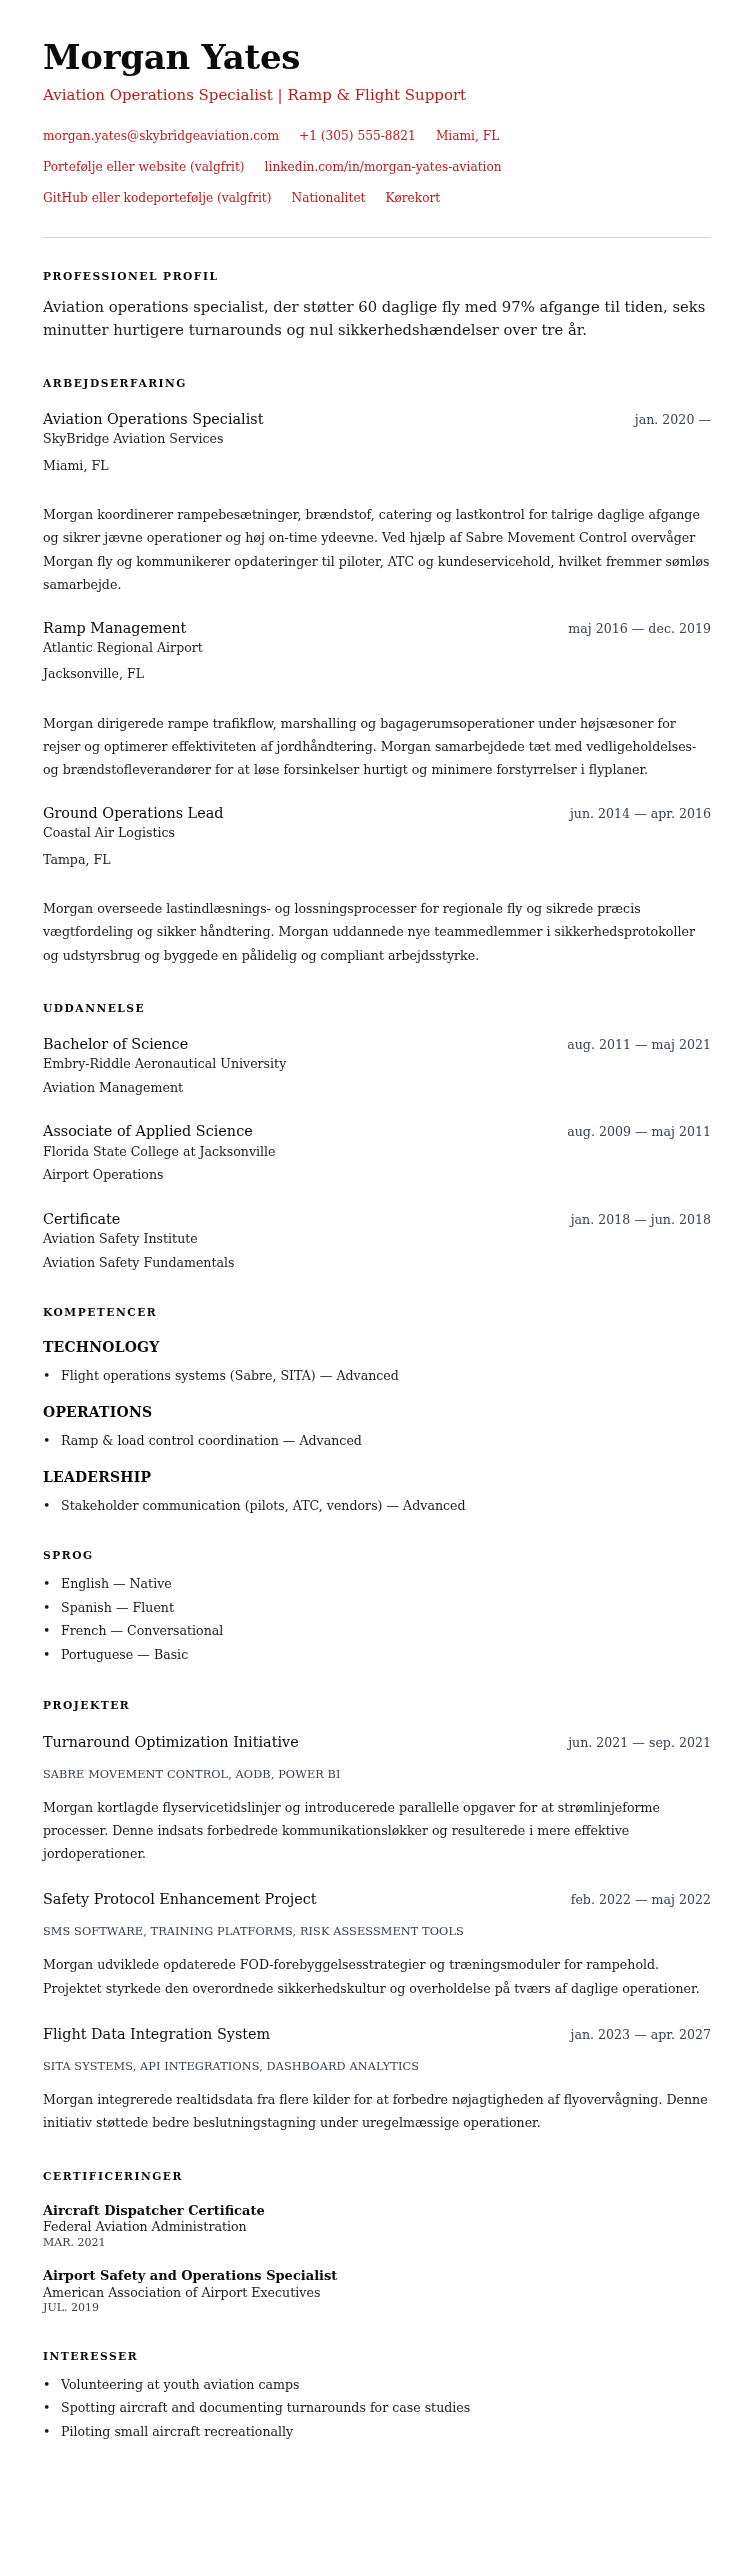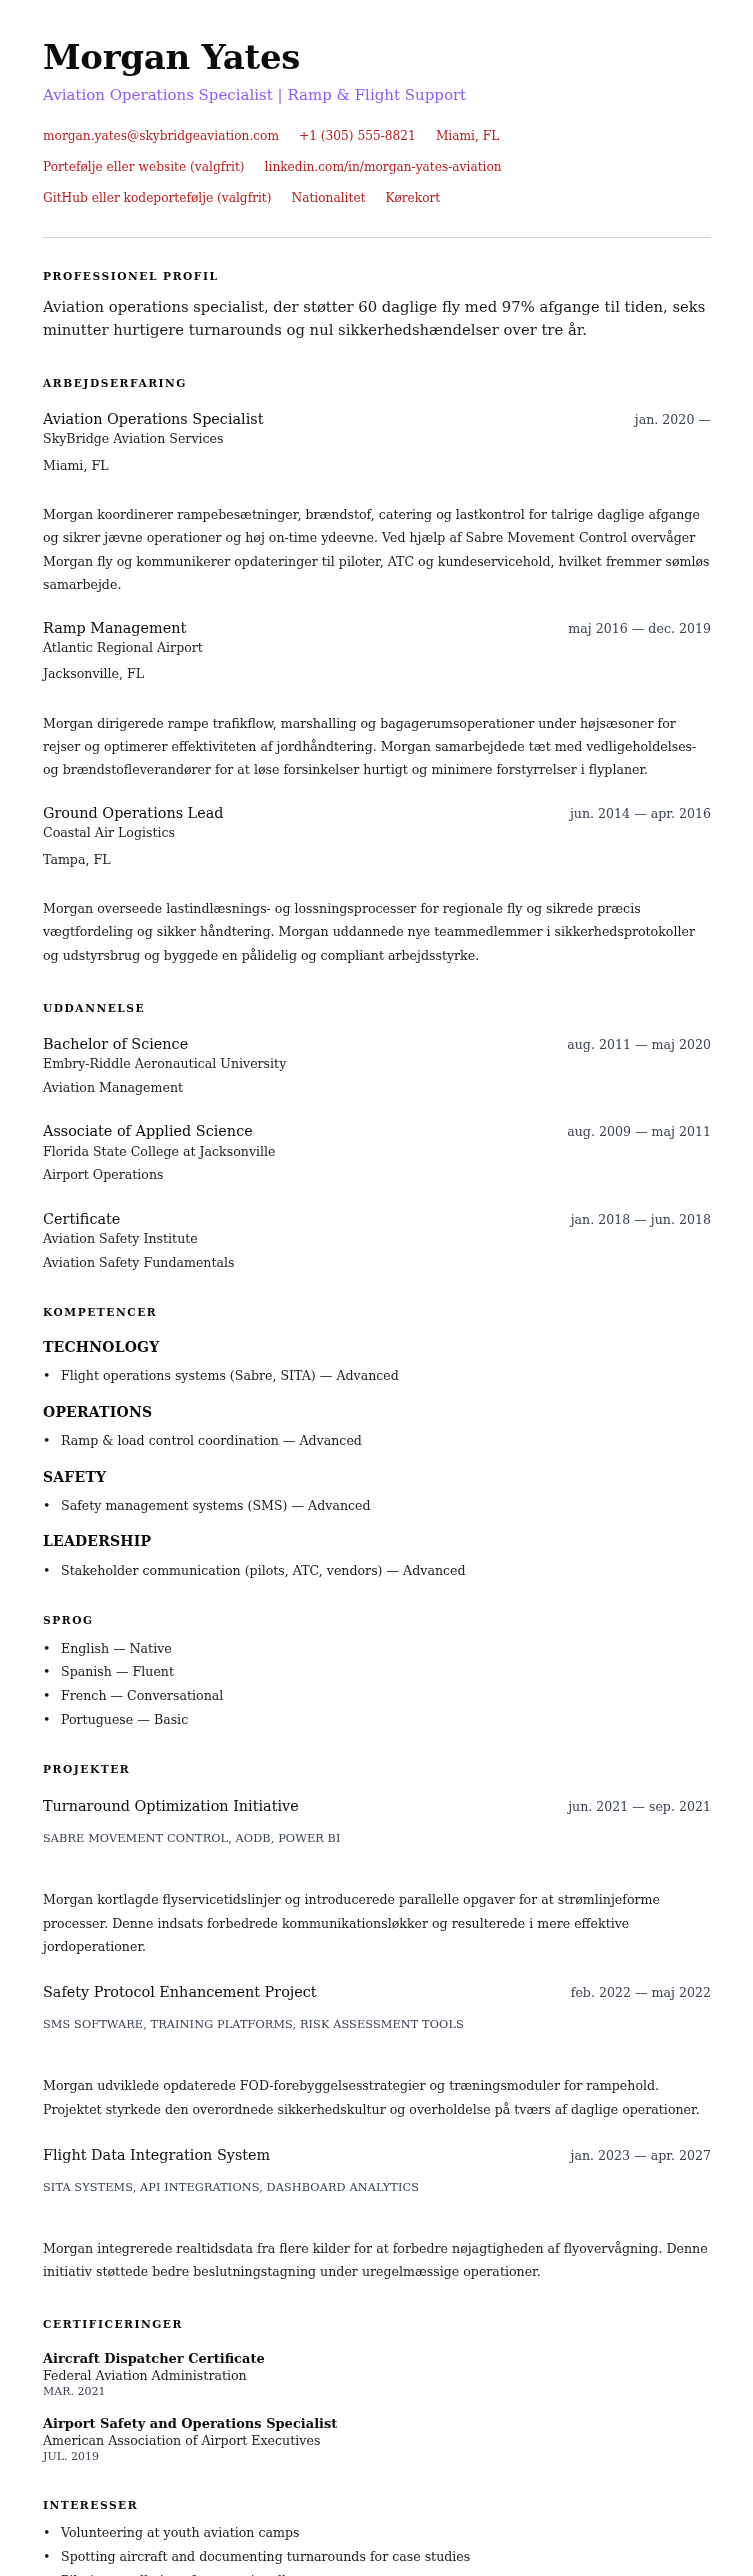--- a/index.html
+++ b/index.html
@@ -15,21 +15,21 @@
   }
   .name {
     font-size: 34px;
     font-weight: bold;
     color: #0b0b0b;
     line-height: 1.15;
     letter-spacing: -0.3px;
   }
   .headline {
     font-size: 15px;
-    color: #8b5cf6;
+    color: #b91c1c;
     margin-top: 8.8px;
     line-height: 1.3;
   }
   .contact-row {
     display: flex;
     flex-wrap: wrap;
     gap: 0 20px;
     font-size: 12.2px;
     color: #b91c1c;
     line-height: 1.3;
@@ -127,21 +127,21 @@
   .lang-list { margin-top: 16.3px; }
   .proj { margin-top: 20px; }
   .proj + .proj { margin-top: 25px; }
   .proj-tech {
     font-size: 11.3px;
     text-transform: uppercase;
     color: #374151;
     margin-top: 16.3px;
     letter-spacing: 0.1px;
   }
-  .proj .entry-desc { margin-top: 43px; }
+  .proj .entry-desc { margin-top: 15px; }
   .cert { margin-top: 19px; }
   .cert + .cert { margin-top: 17.6px; }
   .cert-title {
     font-size: 13px;
     font-weight: bold;
     color: #0b0b0b;
     line-height: 1.3;
   }
   .cert-issuer {
     font-size: 12.6px;
@@ -222,21 +222,21 @@
       <p class="entry-desc">Morgan overseede lastindlæsnings- og lossningsprocesser for regionale fly og sikrede præcis vægtfordeling og sikker håndtering. Morgan uddannede nye teammedlemmer i sikkerhedsprotokoller og udstyrsbrug og byggede en pålidelig og compliant arbejdsstyrke.</p>
     </div>
   </section>
 
   <section class="section">
     <h2 class="section-title">Uddannelse</h2>
 
     <div class="edu-entry">
       <div class="entry-head">
         <div class="entry-title">Bachelor of Science</div>
-        <div class="entry-date">aug. 2011 — maj 2020</div>
+        <div class="entry-date">aug. 2011 — maj 2021</div>
       </div>
       <div class="entry-sub">Embry-Riddle Aeronautical University</div>
       <div class="entry-loc">Aviation Management</div>
     </div>
 
     <div class="edu-entry">
       <div class="entry-head">
         <div class="entry-title">Associate of Applied Science</div>
         <div class="entry-date">aug. 2009 — maj 2011</div>
       </div>
@@ -260,26 +260,20 @@
     <div class="skill-group">
       <div class="skill-cat">TECHNOLOGY</div>
       <ul class="bullets">
         <li>Flight operations systems (Sabre, SITA) — Advanced</li>
       </ul>
     </div>
     <div class="skill-group">
       <div class="skill-cat">OPERATIONS</div>
       <ul class="bullets">
         <li>Ramp &amp; load control coordination — Advanced</li>
-      </ul>
-    </div>
-    <div class="skill-group">
-      <div class="skill-cat">SAFETY</div>
-      <ul class="bullets">
-        <li>Safety management systems (SMS) — Advanced</li>
       </ul>
     </div>
     <div class="skill-group">
       <div class="skill-cat">LEADERSHIP</div>
       <ul class="bullets">
         <li>Stakeholder communication (pilots, ATC, vendors) — Advanced</li>
       </ul>
     </div>
   </section>
 

